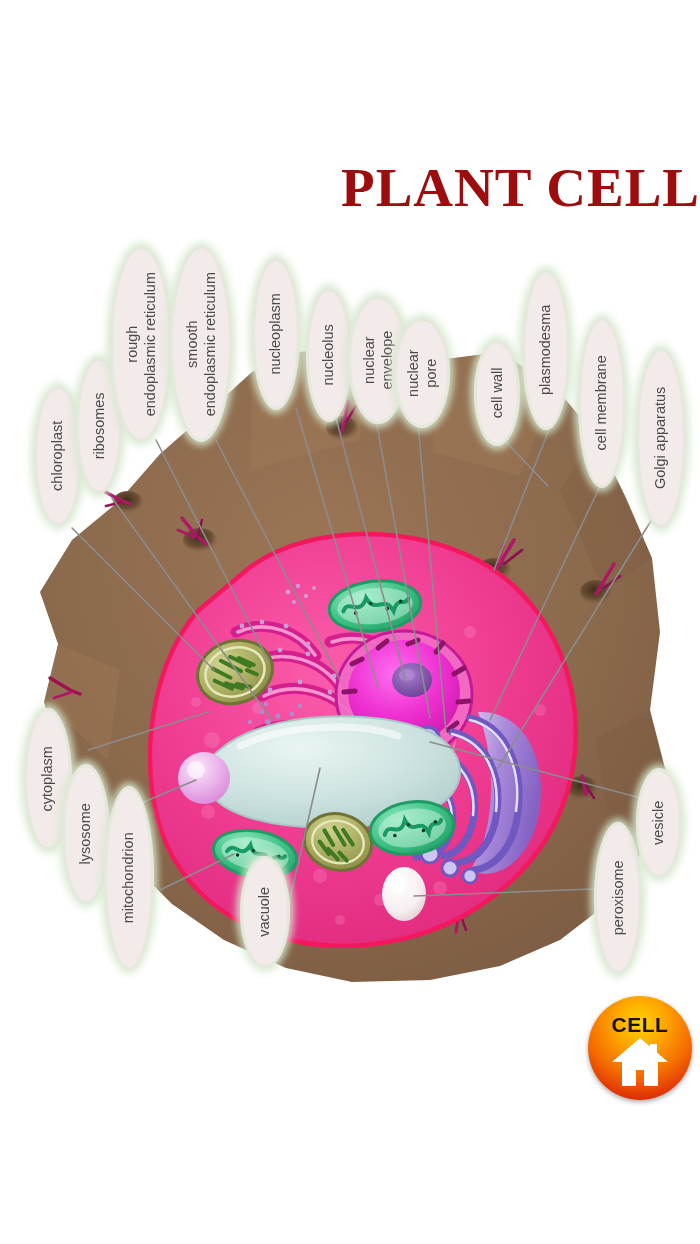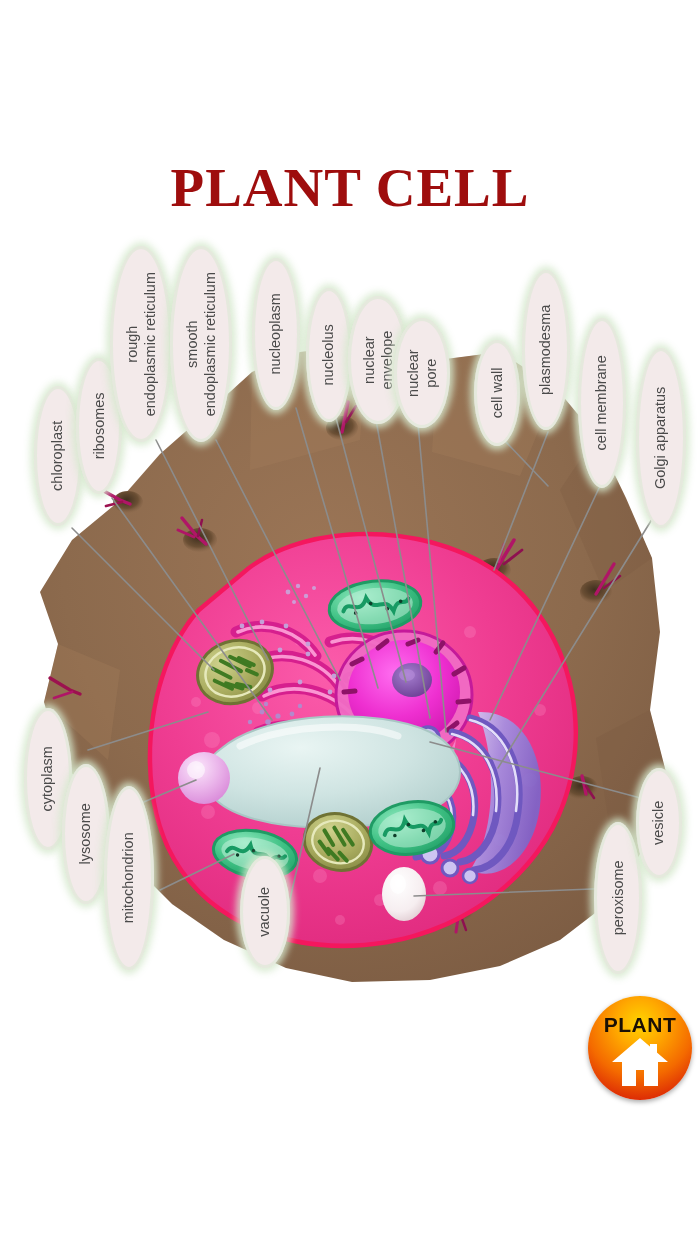--- a/index.html
+++ b/index.html
@@ -14,21 +14,21 @@
     overflow: hidden;
     font-family: "Liberation Sans", sans-serif;
   }
 
   
   #page-title {
     position: absolute;
     top: 160px;
     left: 0;
     width: 700px;
-    text-align: center;
+    text-align: right;
     font-family: "Liberation Serif", serif;
     font-weight: bold;
     font-size: 55px;
     letter-spacing: 1px;
     color: #9e0d0d;
     line-height: 1;
   }
 
   
   #diagram {
@@ -605,18 +605,18 @@
     <span class="txt">peroxisome</span>
   </div>
 
   <div class="label-pill" style="left:636px; top:528px; width:46px; height:110px;">
     <span class="txt">vesicle</span>
   </div>
 
 </div>
 
 <div id="plant-badge">
-  <div class="badge-label">PLANT</div>
+  <div class="badge-label">CELL</div>
   <svg class="house" width="60" height="50" viewBox="0 0 60 50" xmlns="http://www.w3.org/2000/svg">
     <polygon points="30,2 58,26 48,26 48,50 34,50 34,34 26,34 26,50 12,50 12,26 2,26" fill="#ffffff"></polygon>
     <rect x="40" y="8" width="7" height="12" fill="#ffffff"></rect>
   </svg>
 </div>
 
 </body></html>

